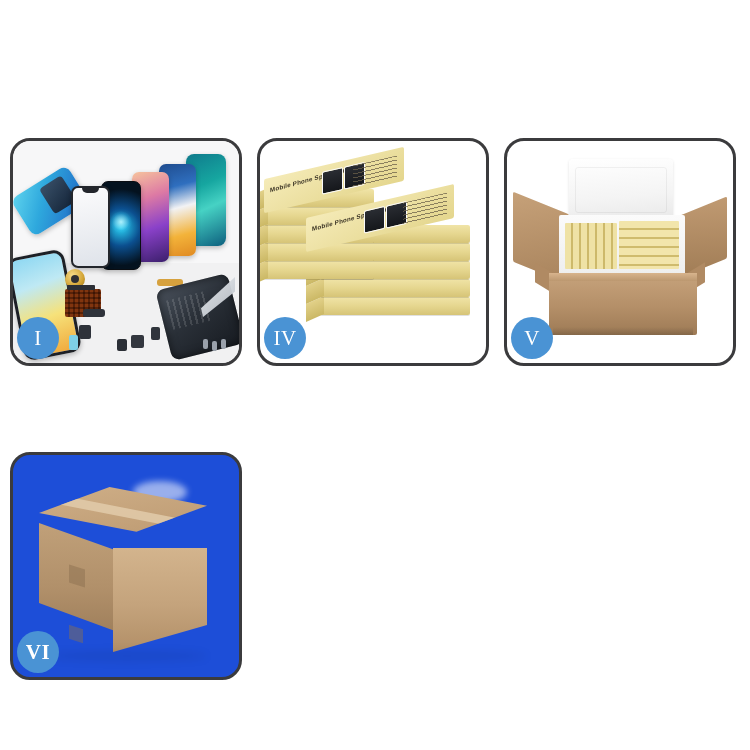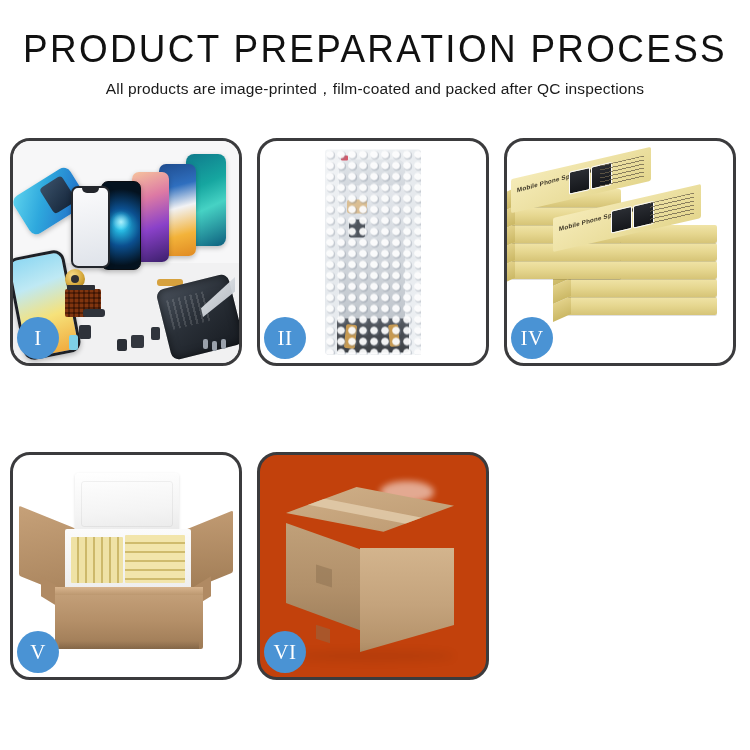--- a/index.html
+++ b/index.html
@@ -349,21 +349,21 @@
     background:linear-gradient(180deg,#d8b48d,#bc9870);
   }
   .cartonfront:after{
     content:"";position:absolute;left:4px;right:4px;bottom:0;height:8px;
     background:linear-gradient(180deg,transparent,rgba(0,0,0,.16));
   }
   .cart-lipL{position:absolute;left:28px;top:128px;width:22px;height:20px;background:#b08a63;transform:skewY(32deg);}
   .cart-lipR{position:absolute;right:28px;top:128px;width:22px;height:20px;background:#b08a63;transform:skewY(-32deg);}
 
   
-  .p6{background:#c2410c;}
+  .p6{background:#1d4ed8;font-weight:bold;}
   .ctop{
     position:absolute;left:26px;top:32px;width:168px;height:72px;
     background:linear-gradient(170deg,#ceae87 0%,#c2a078 55%,#b5936c 100%);
     clip-path:polygon(42% 0,100% 26%,58% 62%,0 36%);
   }
   .ctape{
     position:absolute;left:26px;top:32px;width:168px;height:72px;
     clip-path:polygon(42% 0,100% 26%,58% 62%,0 36%);
   }
   .ctape:after{
@@ -383,24 +383,20 @@
   .ctab1{position:absolute;left:56px;top:112px;width:16px;height:18px;background:rgba(140,112,80,.5);transform:skewY(18deg);}
   .ctab2{position:absolute;left:56px;top:172px;width:14px;height:14px;background:rgba(140,112,80,.45);transform:skewY(18deg);}
   .cshine{position:absolute;left:120px;top:26px;width:54px;height:22px;background:rgba(255,255,255,.55);border-radius:50%;filter:blur(3px);}
   .cshadow{position:absolute;left:34px;bottom:16px;width:160px;height:10px;background:rgba(0,0,0,.07);filter:blur(4px);border-radius:50%;}
 </style>
 </head>
 <body>
 
 <div class="page">
 
-  <div class="header">
-    <div class="title">PRODUCT PREPARATION PROCESS</div>
-    <div class="subtitle">All products are image-printed，film-coated and packed after QC inspections</div>
-  </div>
 
   <div class="grid">
 
     <div class="panel p1">
       <div class="stage">
         <div class="bgsplit"></div>
         <div class="bgsplit2"></div>
         <div class="ph ph-blue"></div>
         <div class="ph ph-teal"></div>
         <div class="ph ph-gold"></div>
@@ -425,37 +421,20 @@
         <div class="tweez"></div>
         <div class="screws">
             <span></span>
             <span></span>
             <span></span>
           </div>
       </div>
       <div class="badge">I</div>
     </div>
 
-    <div class="panel p2">
-      <div class="stage">
-        <div class="bubblebag">
-          <div class="bb-screen"></div>
-          <div class="bb-red"></div>
-          <div class="bb-conn"></div>
-          <div class="bb-cable"></div>
-          <div class="bb-chip"></div>
-          <div class="bb-bottom"></div>
-          <div class="bb-gold1"></div>
-          <div class="bb-gold2"></div>
-          <div class="bubbles2"></div>
-          <div class="bubbles"></div>
-        </div>
-      </div>
-      <div class="badge">II</div>
-    </div>
 
 
     <div class="panel p4">
       <div class="stage">
         <div class="stack">
           <div class="sbox rE">
               <div class="sb-side"></div>
             </div>
           <div class="sbox rD">
               <div class="sb-side"></div>

